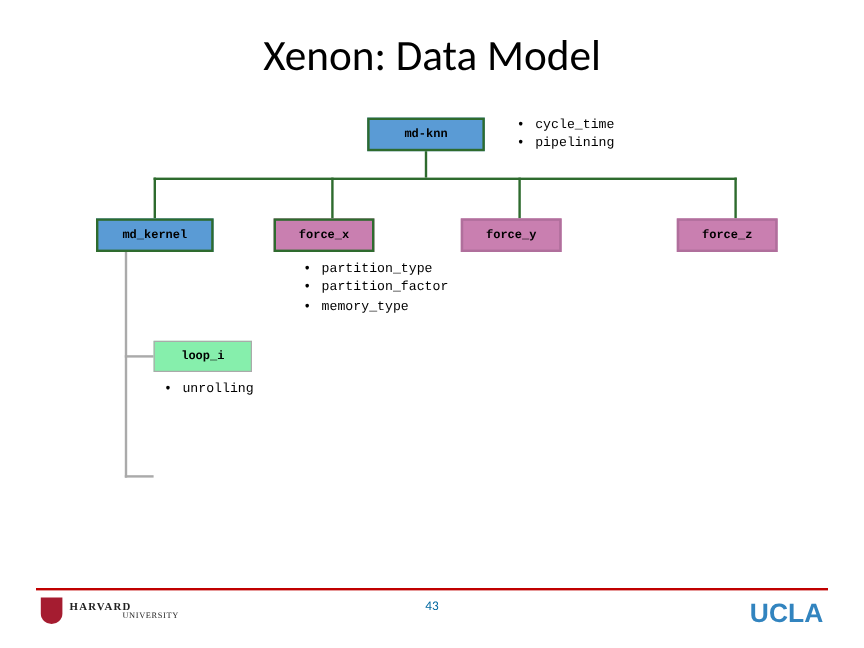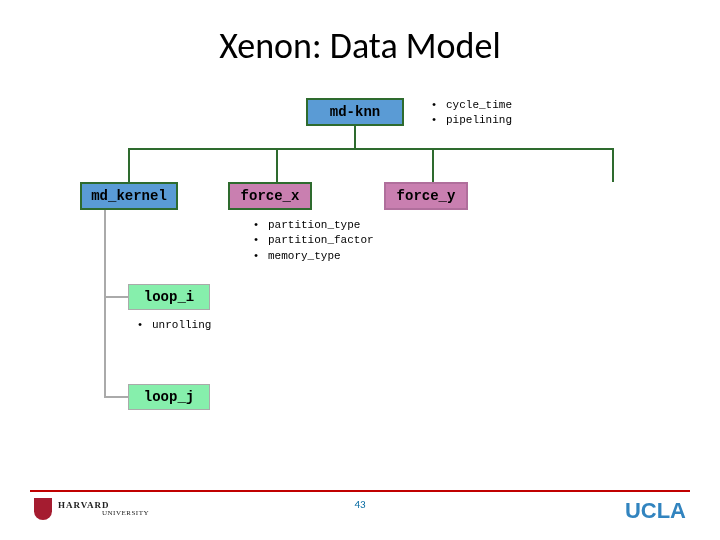--- a/index.html
+++ b/index.html
@@ -18,21 +18,21 @@
     margin-top: 24px;
     color: #000;
   }
   .diagram {
     position: absolute;
     left: 0; top: 0; right: 0; bottom: 0;
   }
   .node {
     position: absolute;
     font-family: "Courier New", monospace;
-    font-size: 14px;
+    font-size: 10px;
     font-weight: bold;
     text-align: center;
     display: flex;
     align-items: center;
     justify-content: center;
     color: #000;
   }
   .blue-box {
     background: #5a9bd5;
     border: 2px solid #2e6b2e;
@@ -138,20 +138,21 @@
   <div class="line" style="left:354px; top:126px; width:2px; height:22px"></div>
   <div class="line" style="left:128px; top:148px; width:486px; height:2px"></div>
   <div class="line" style="left:128px; top:148px; width:2px; height:34px"></div>
   <div class="line" style="left:276px; top:148px; width:2px; height:34px"></div>
   <div class="line" style="left:432px; top:148px; width:2px; height:34px"></div>
   <div class="line" style="left:612px; top:148px; width:2px; height:34px"></div>
 
   <div class="node blue-box" style="left:80px; top:182px">md_kernel</div>
   <div class="node orchid-box" style="left:228px; top:182px">force_x</div>
   <div class="node orchid-box light" style="left:384px; top:182px">force_y</div>
+  <div class="node orchid-box light" style="left:564px; top:182px">force_z</div>
 
   <div class="annot" style="left:252px; top:218px">
     <div class="row">
         <span class="bullet">•</span>
         <span>partition_type</span>
       </div>
     <div class="row">
         <span class="bullet">•</span>
         <span>partition_factor</span>
       </div>
@@ -166,21 +167,20 @@
   <div class="line gray" style="left:104px; top:396px; width:24px; height:2px"></div>
 
   <div class="node gray-box" style="left:128px; top:284px">loop_i</div>
   <div class="annot" style="left:136px; top:318px">
     <div class="row">
         <span class="bullet">•</span>
         <span>unrolling</span>
       </div>
   </div>
 
-  <div class="node gray-box" style="left:128px; top:384px">loop_j</div>
 
 </div>
 
 <div class="footer-line"></div>
 <div class="page-num">43</div>
 
 <div class="logo-left">
   <div class="shield"></div>
   <div class="harvard-text">
     <div class="t1">HARVARD</div>

